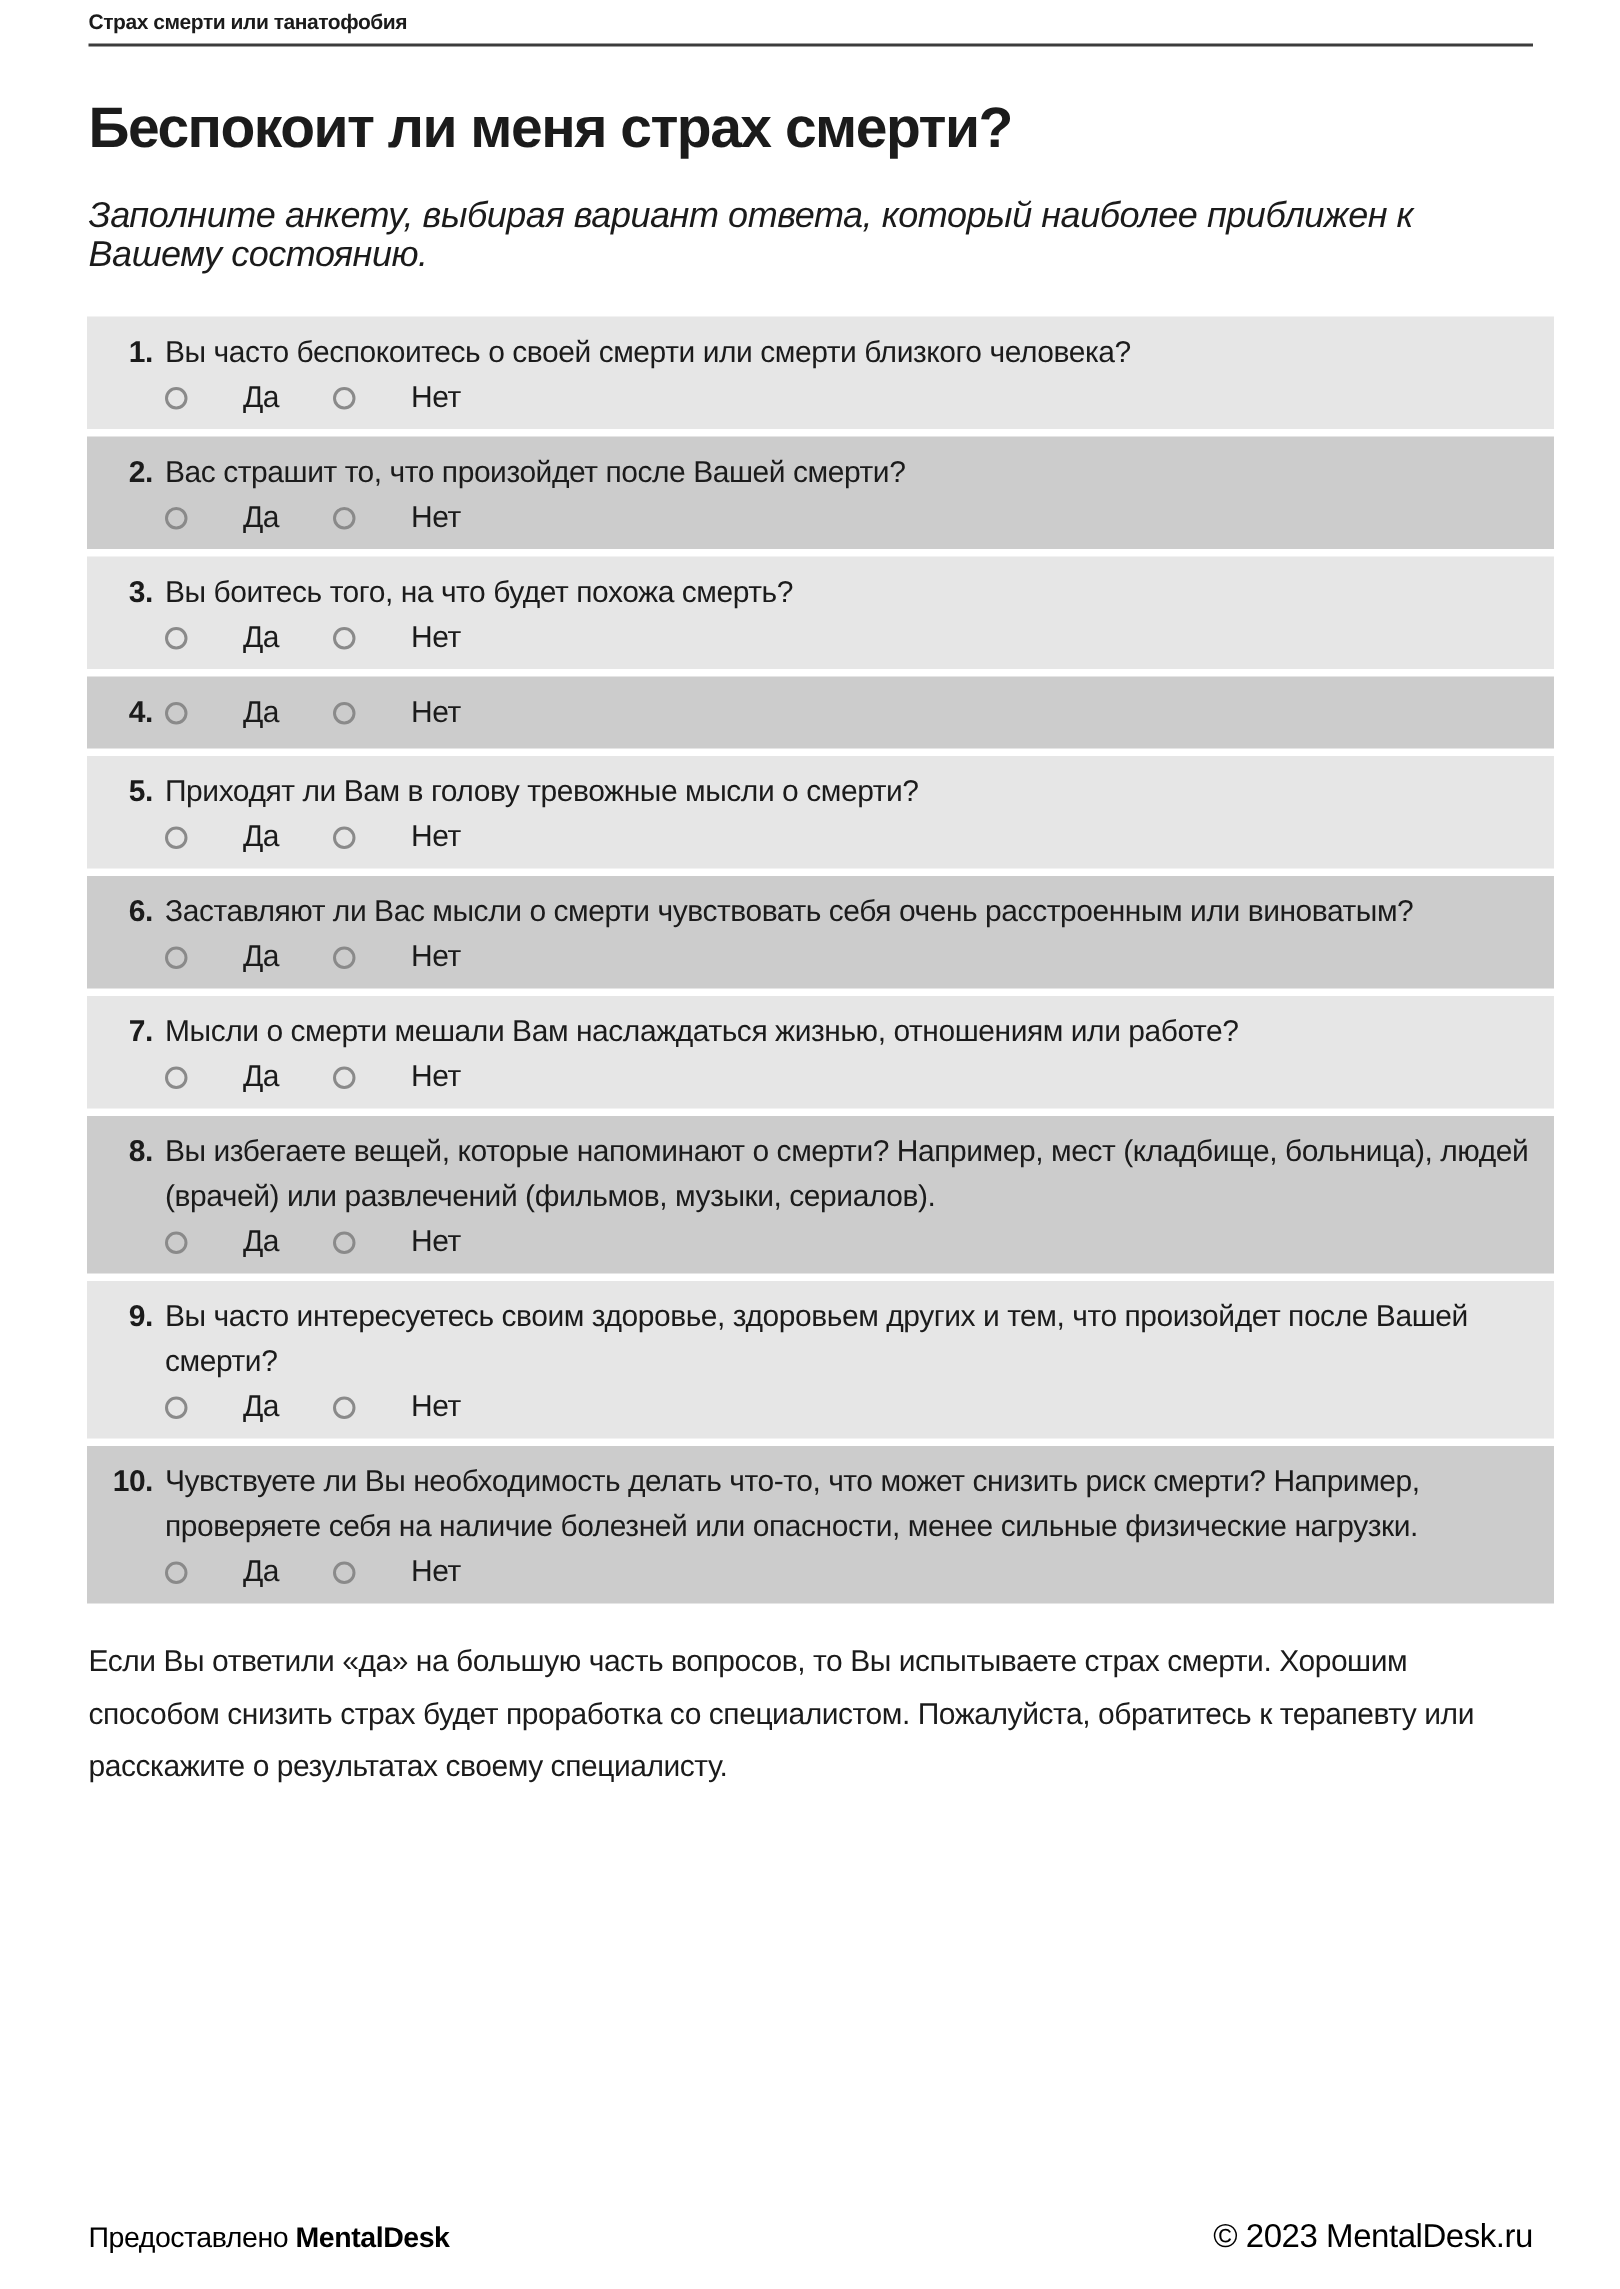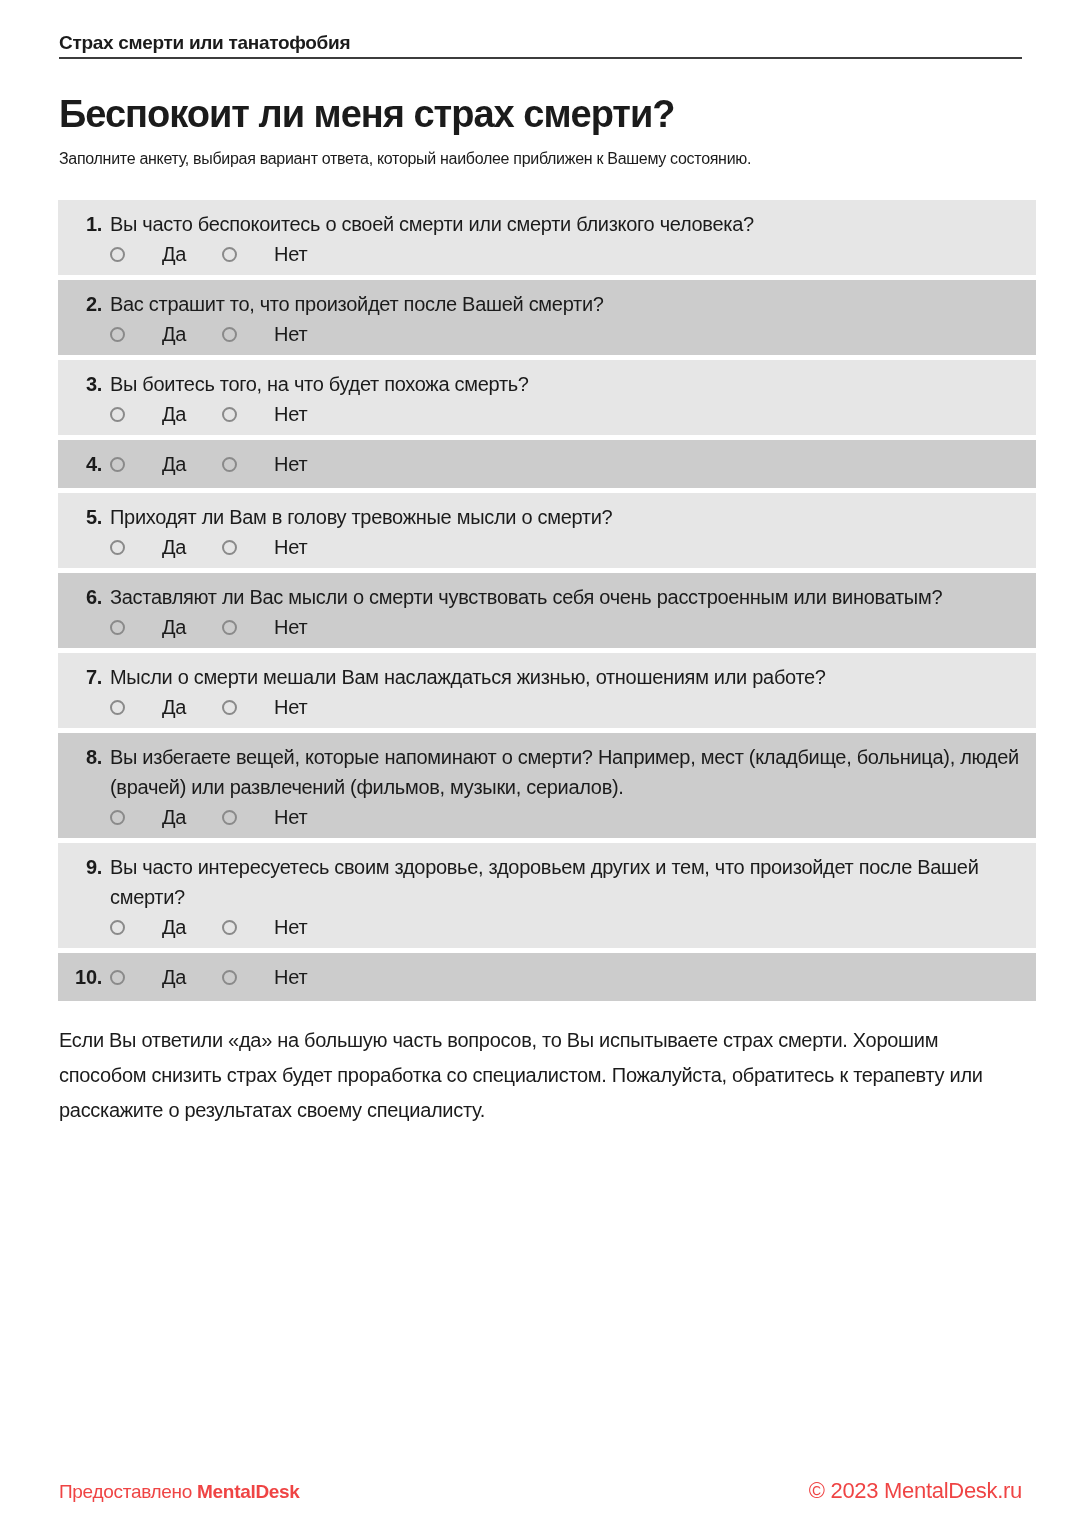--- a/index.html
+++ b/index.html
@@ -5,33 +5,33 @@
   * { margin: 0; padding: 0; box-sizing: border-box; }
   html, body { background: #ffffff; }
   body {
     width: 1080px; height: 1526px;
     position: relative; overflow: hidden;
     font-family: "Liberation Sans", sans-serif;
     color: #1b1b1b;
     letter-spacing: -0.3px;
   }
   .doc-header {
-    margin: 32px 58px 0 59px;
-    font-size: 19px; font-weight: bold; line-height: 21px;
+    margin: 4px 58px 0 59px;
+    font-size: 14px; font-weight: bold; line-height: 21px;
     padding-bottom: 4px;
     border-bottom: 2px solid #3c3c3c;
   }
   .page-title {
     margin: 33px 59px 0 59px;
     font-size: 38px; font-weight: bold; line-height: 44px;
     letter-spacing: -1px;
   }
   .intro {
-    margin: 10px 59px 0 59px;
-    font-size: 16px; line-height: 26px;
+    margin: 23px 59px 0 59px;
+    font-size: 24px; line-height: 26px; font-style: italic;
   }
   .question-list {
     margin: 28px 0 0 58px;
     width: 978px;
   }
   .question {
     display: flex;
     margin-bottom: 5px;
     padding: 9px 16px 9px 0;
   }
@@ -64,21 +64,21 @@
   }
   .radio-label { margin-left: 8px; font-size: 20px; line-height: 24px; }
   .conclusion {
     margin: 22px 59px 0 59px;
     font-size: 20px; line-height: 35px;
   }
   .page-footer {
     position: absolute;
     left: 59px; right: 58px; bottom: 22px;
     display: flex; justify-content: space-between; align-items: baseline;
-    color: #ef4444;
+    color: #000000;
   }
   .provided { font-size: 19px; }
   .brand { font-weight: bold; }
   .copyright { font-size: 22px; }
 </style>
 </head>
 <body>
 
 <div class="doc-header">Страх смерти или танатофобия</div>
 
@@ -235,20 +235,21 @@
           <span class="radio-circle"></span>
           <span class="radio-label">Нет</span>
         </label>
       </div>
     </div>
   </div>
 
   <div class="question dark">
     <div class="q-num">10.</div>
     <div class="q-body">
+      <div class="q-text">Чувствуете ли Вы необходимость делать что-то, что может снизить риск смерти? Например, проверяете себя на наличие болезней или опасности, менее сильные физические нагрузки.</div>
       <div class="q-options">
         <label class="radio-option">
           <span class="radio-circle"></span>
           <span class="radio-label">Да</span>
         </label>
         <label class="radio-option">
           <span class="radio-circle"></span>
           <span class="radio-label">Нет</span>
         </label>
       </div>

